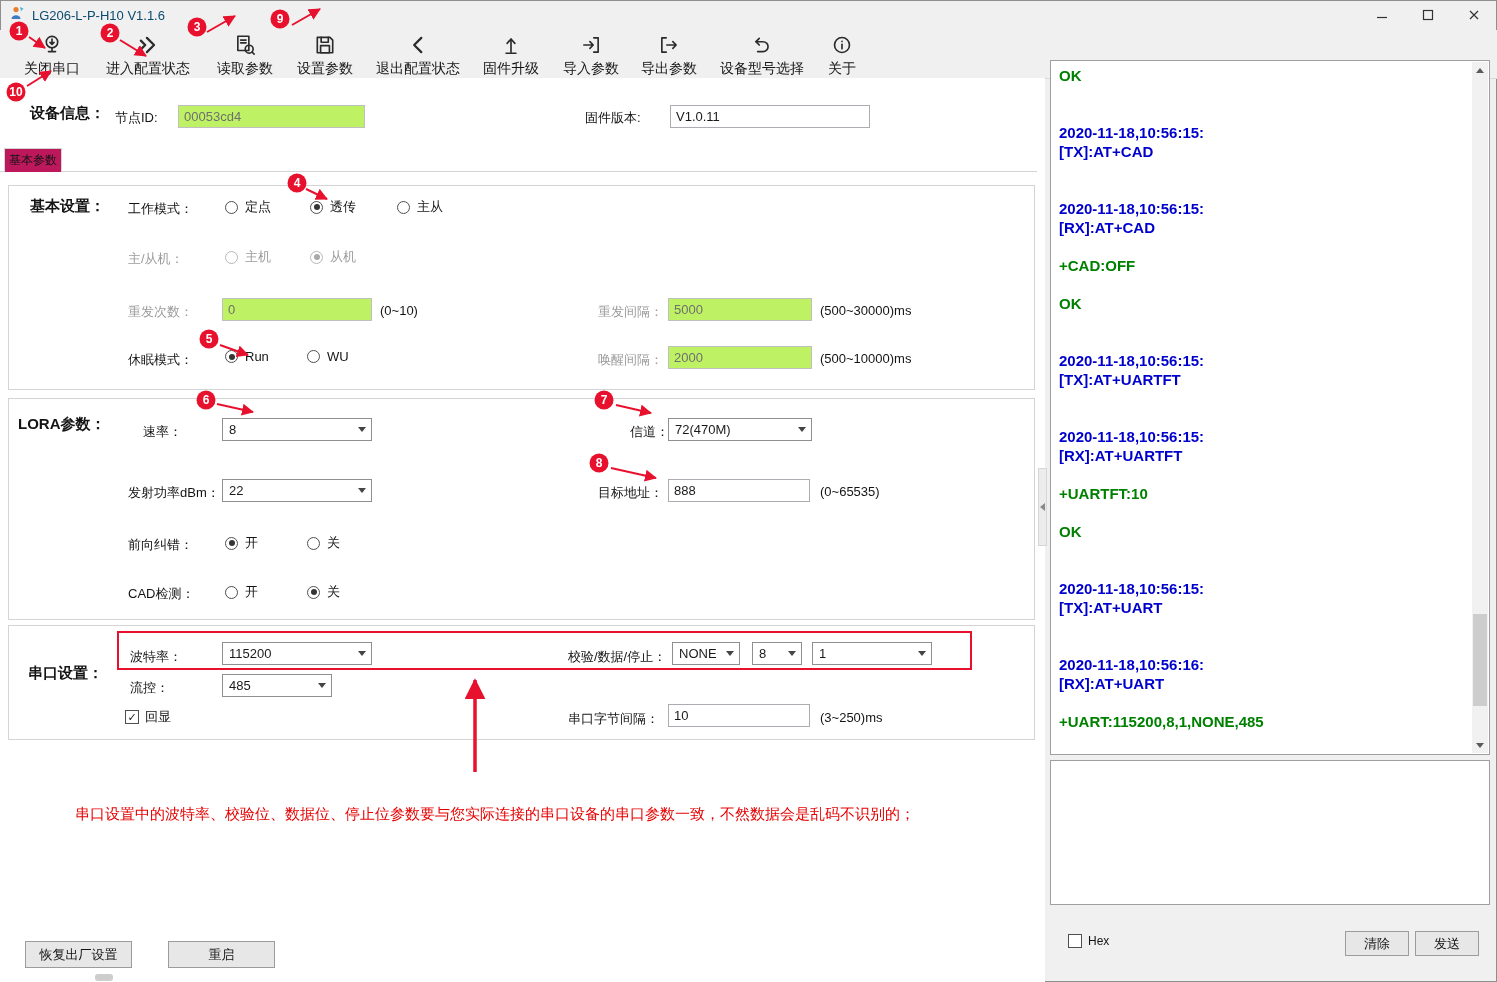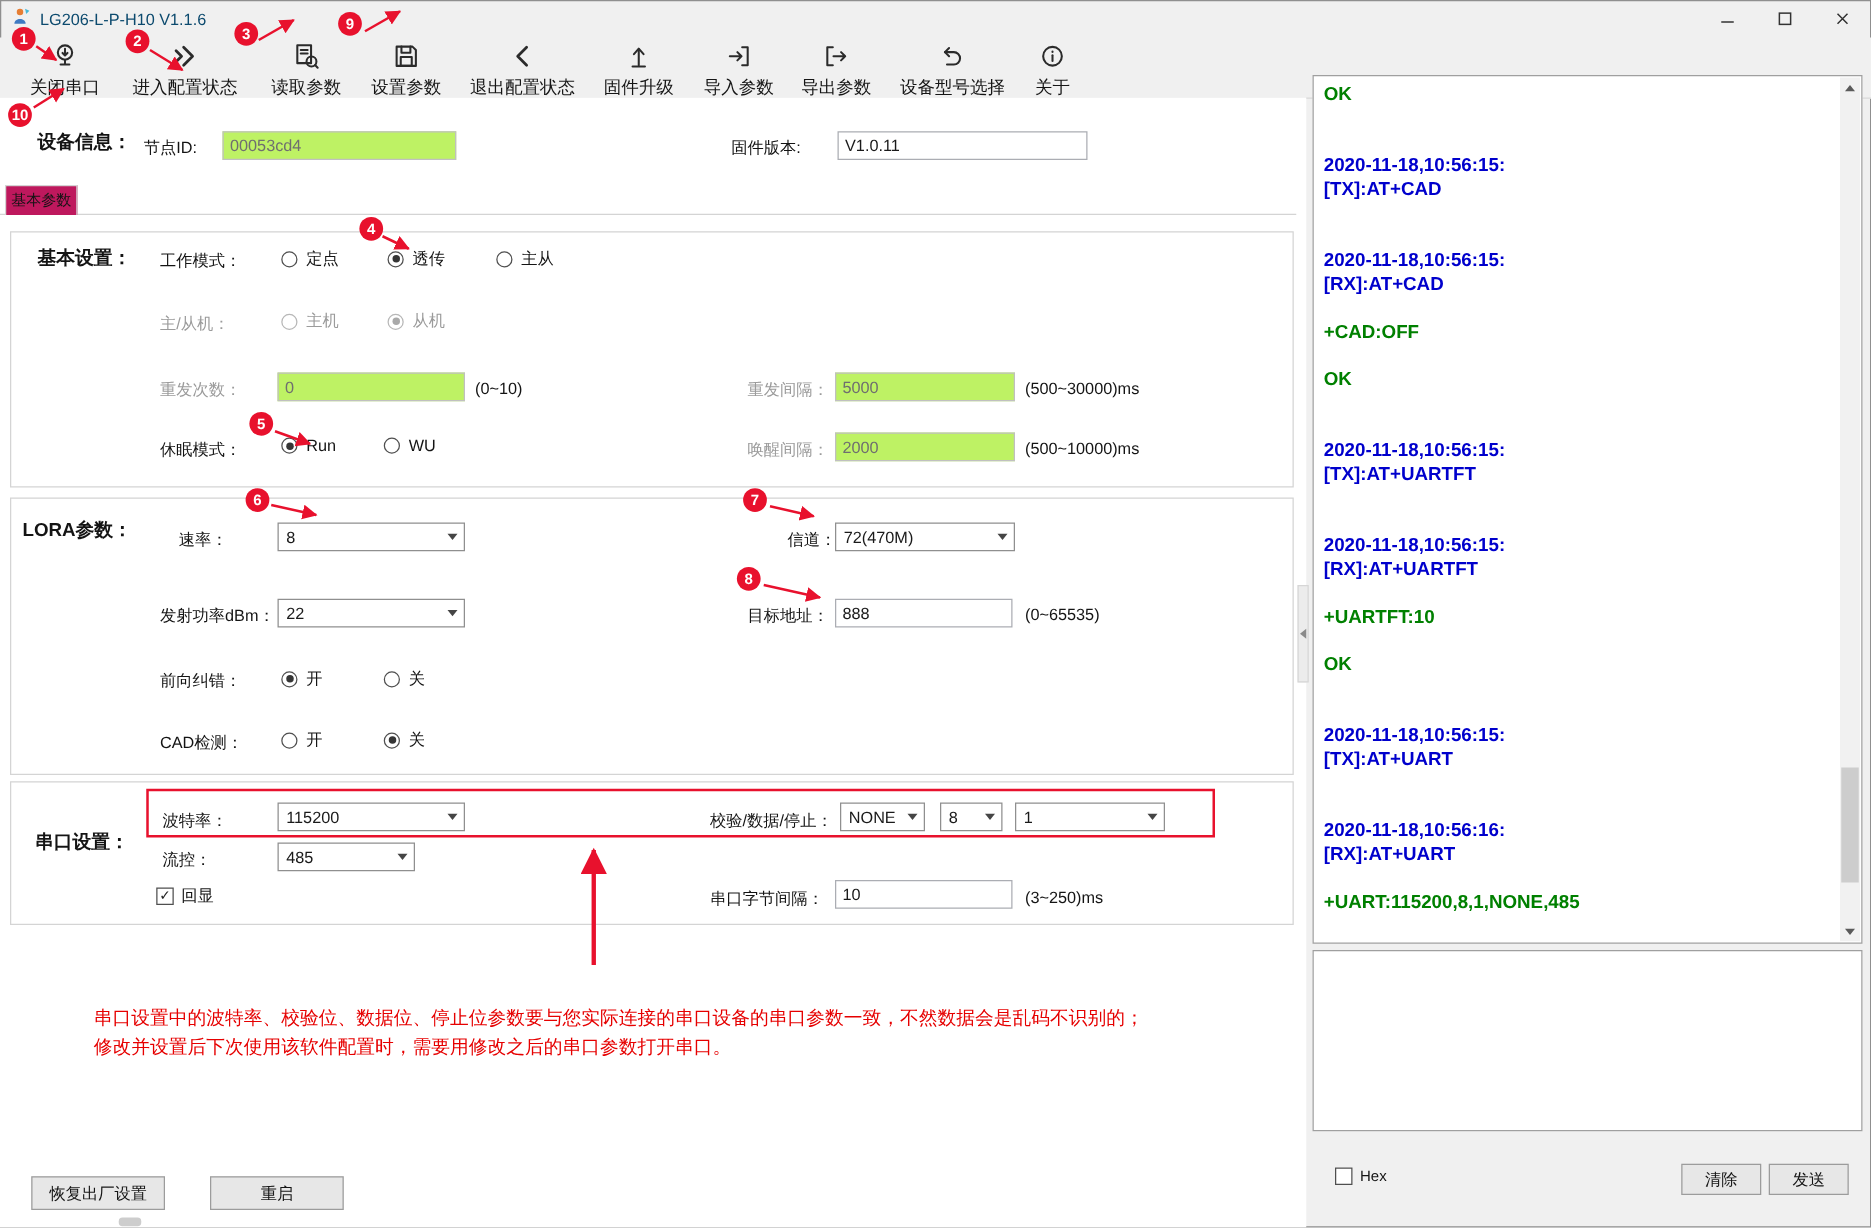--- a/index.html
+++ b/index.html
@@ -335,21 +335,20 @@
 
   <label class="cbox" style="left:125px;top:630px;">
     <span class="cmark">✓</span>
     <span>回显</span>
   </label>
   <span class="lbl" style="left:568px;top:632px;">串口字节间隔：</span>
   <input class="tbox" style="left: 668px; top: 626px; width: 142px;" value="10">
   <span class="lbl" style="left:820px;top:632px;">(3~250)ms</span>
 
   <span class="warn" style="left:75px;top:727px;">串口设置中的波特率、校验位、数据位、停止位参数要与您实际连接的串口设备的串口参数一致，不然数据会是乱码不识别的；</span>
-  <span class="warn" style="left:75px;top:750px;">修改并设置后下次使用该软件配置时，需要用修改之后的串口参数打开串口。</span>
 
   <div class="btn" style="left:25px;top:863px;width:107px;height:27px;">恢复出厂设置</div>
   <div class="btn" style="left:168px;top:863px;width:107px;height:27px;">重启</div>
 
   <div class="hthumb"></div>
 </div>
 
 <div class="splitter"></div>
 
 <div class="logpanel">

